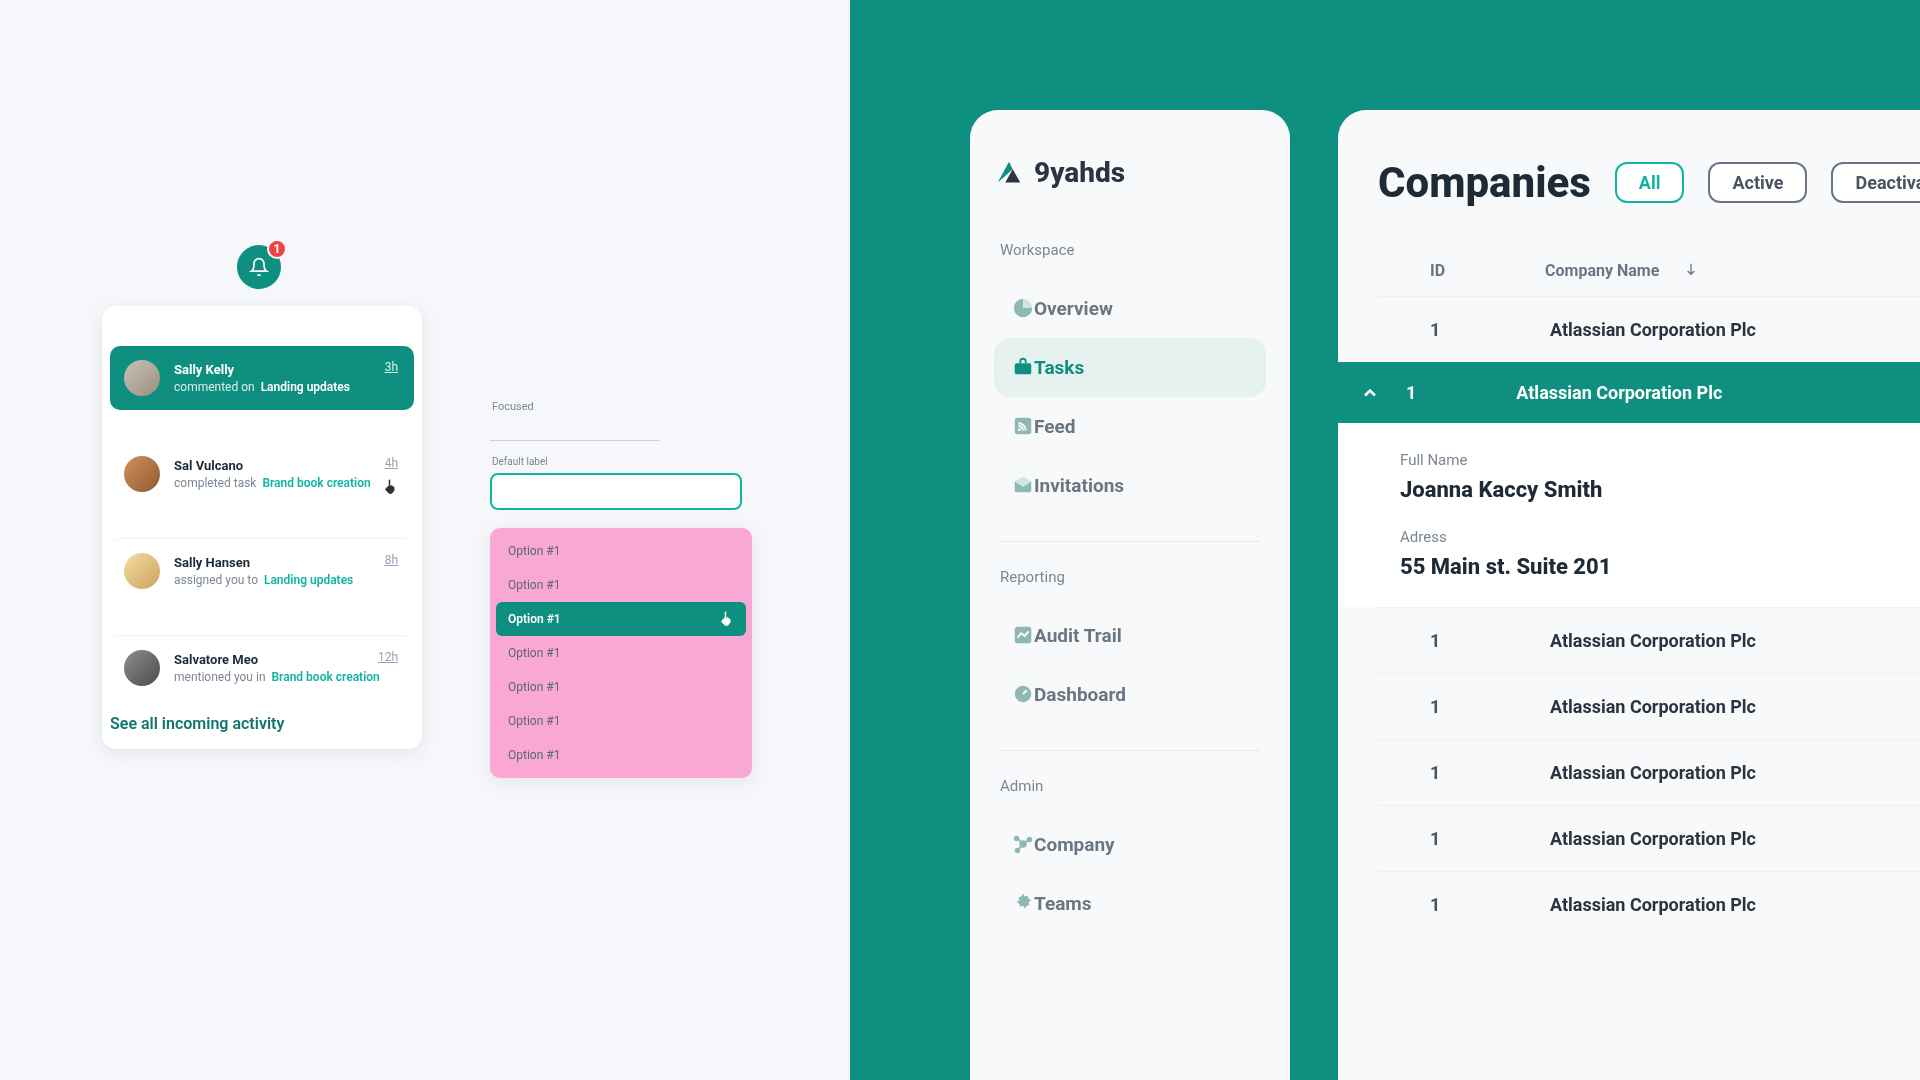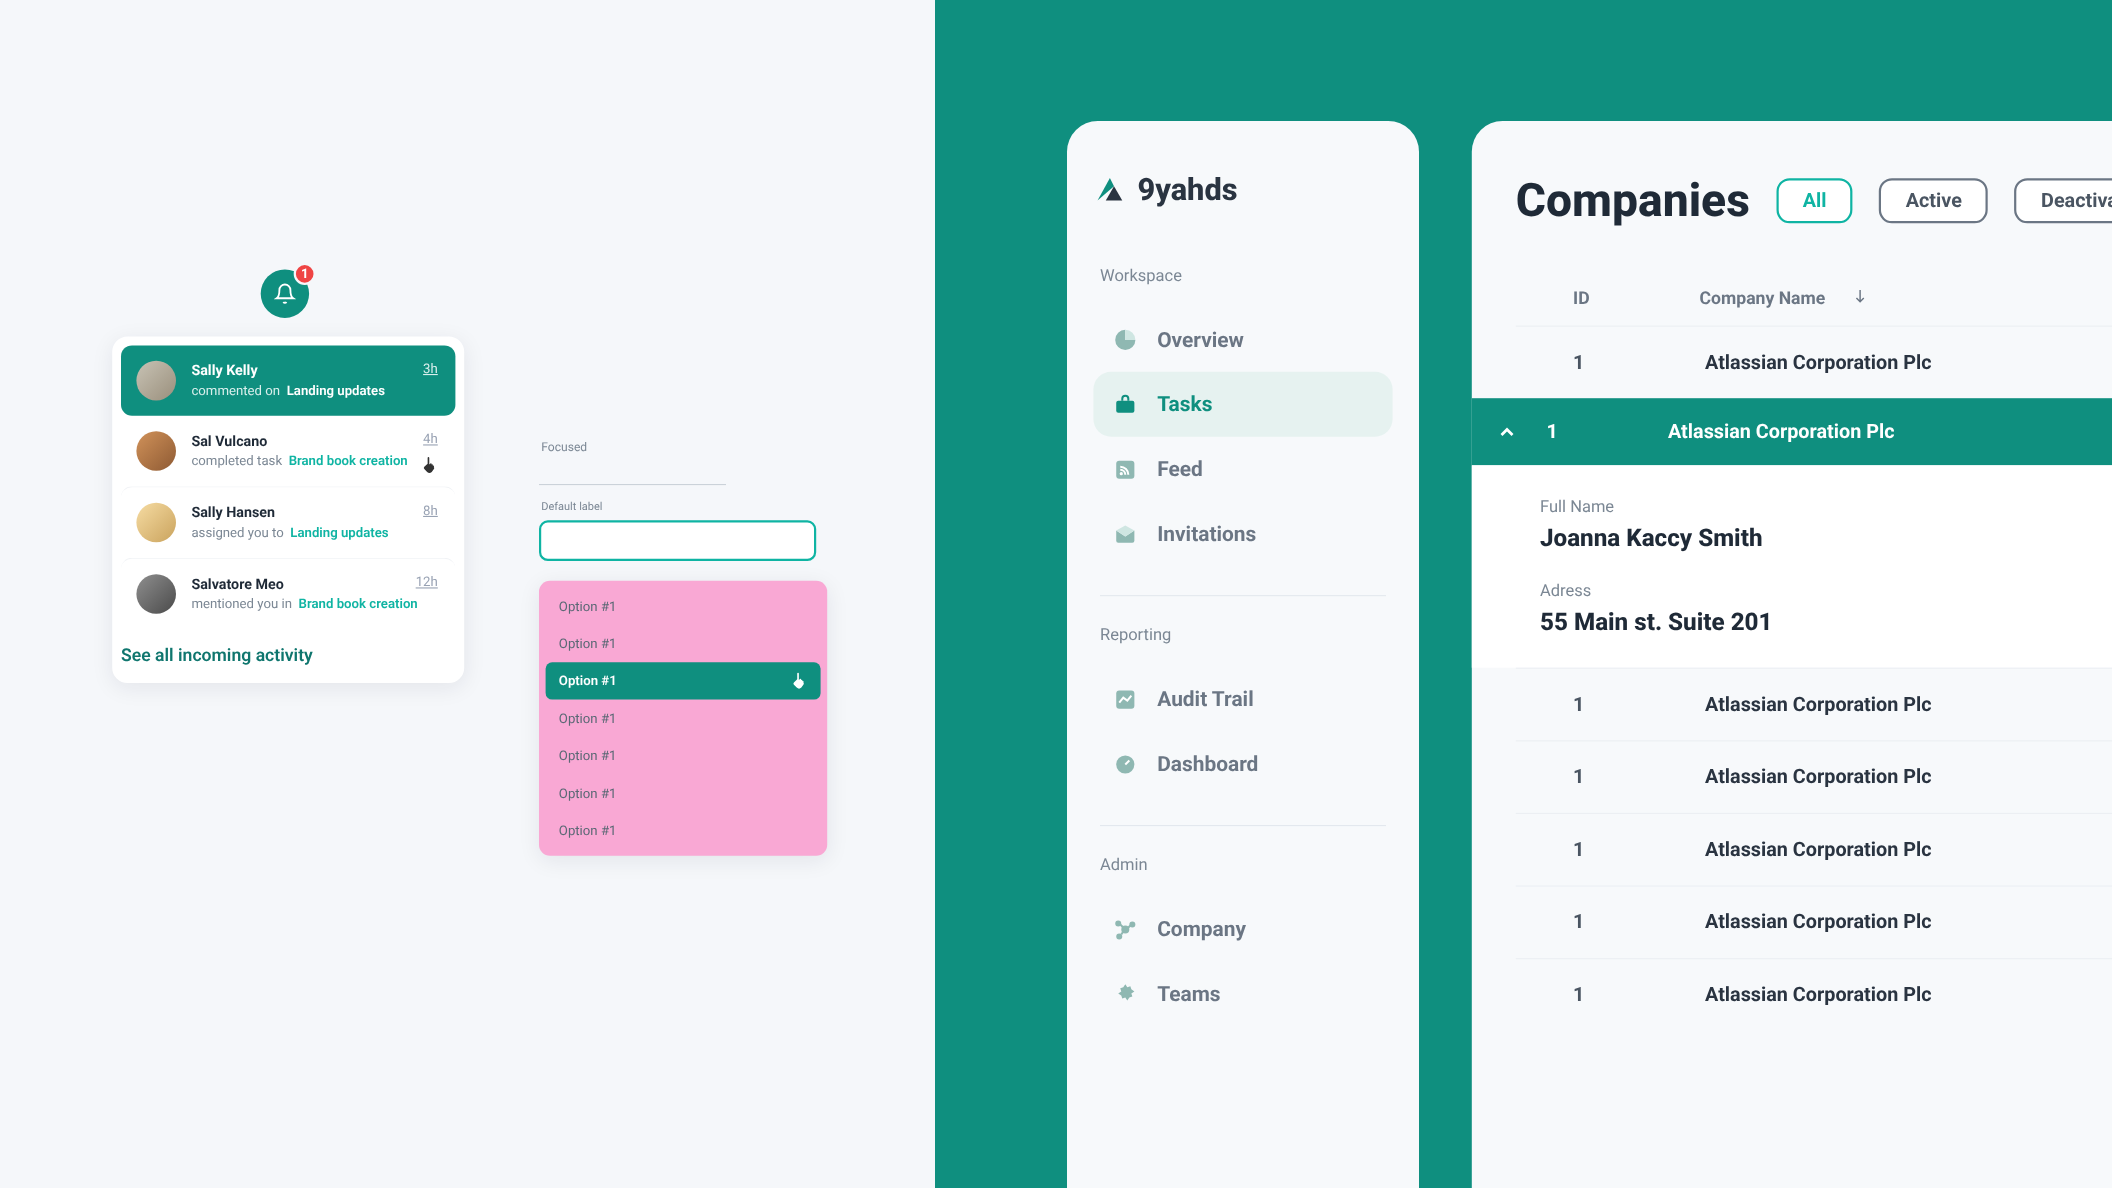--- a/index.html
+++ b/index.html
@@ -43,20 +43,21 @@
     background:#fff;
     border-radius:14px;
     box-shadow:0 4px 20px rgba(20,30,50,.08);
     padding:8px;
   }
   .notif-item{
     display:flex;align-items:center;gap:14px;
     padding:14px 14px;
     border-radius:10px;
     position:relative;
+    margin-top:32px;
   }
   .notif-item.active{ background:#0f8f7f; color:#fff;}
   .notif-item + .notif-item{ border-top:1px solid #f1f3f6;justify-content:center; }
   .notif-item.active + .notif-item{ border-top:0;}
   .avatar{
     width:36px;height:36px;border-radius:50%;
     background:linear-gradient(135deg,#c8c3b5,#9a8f7c);
     flex:0 0 auto;
   }
   .avatar.a2{background:linear-gradient(135deg,#d1925a,#8e5a33);}
@@ -121,21 +122,21 @@
     padding:46px 24px 0;
     box-shadow:0 0 0 rgba(0,0,0,0);
   }
   .brand{display:flex;align-items:center;gap:10px;margin-bottom:52px;}
   .brand-mark{
     width:30px;height:30px;
   }
   .brand-name{font-size:28px;font-weight:800;color:#2a3441;}
   .section-label{font-size:15px;color:#7b8794;margin:10px 6px 20px;}
   .nav-item{
-    display:flex;align-items:flex-end;gap:18px;
+    display:flex;align-items:flex-start;
     padding:18px 18px;border-radius:16px;
     font-size:19px;font-weight:700;color:#6b7684;
   }
   .nav-item .icon{width:22px;height:22px;flex:0 0 auto;}
   .nav-item.active{background:#e6f2f0;color:#0f8f7f;}
   .divider{height:1px;background:#e3e8ee;margin:26px 6px;}
 
   
   .page{
     position:absolute;left:1338px;top:110px;

